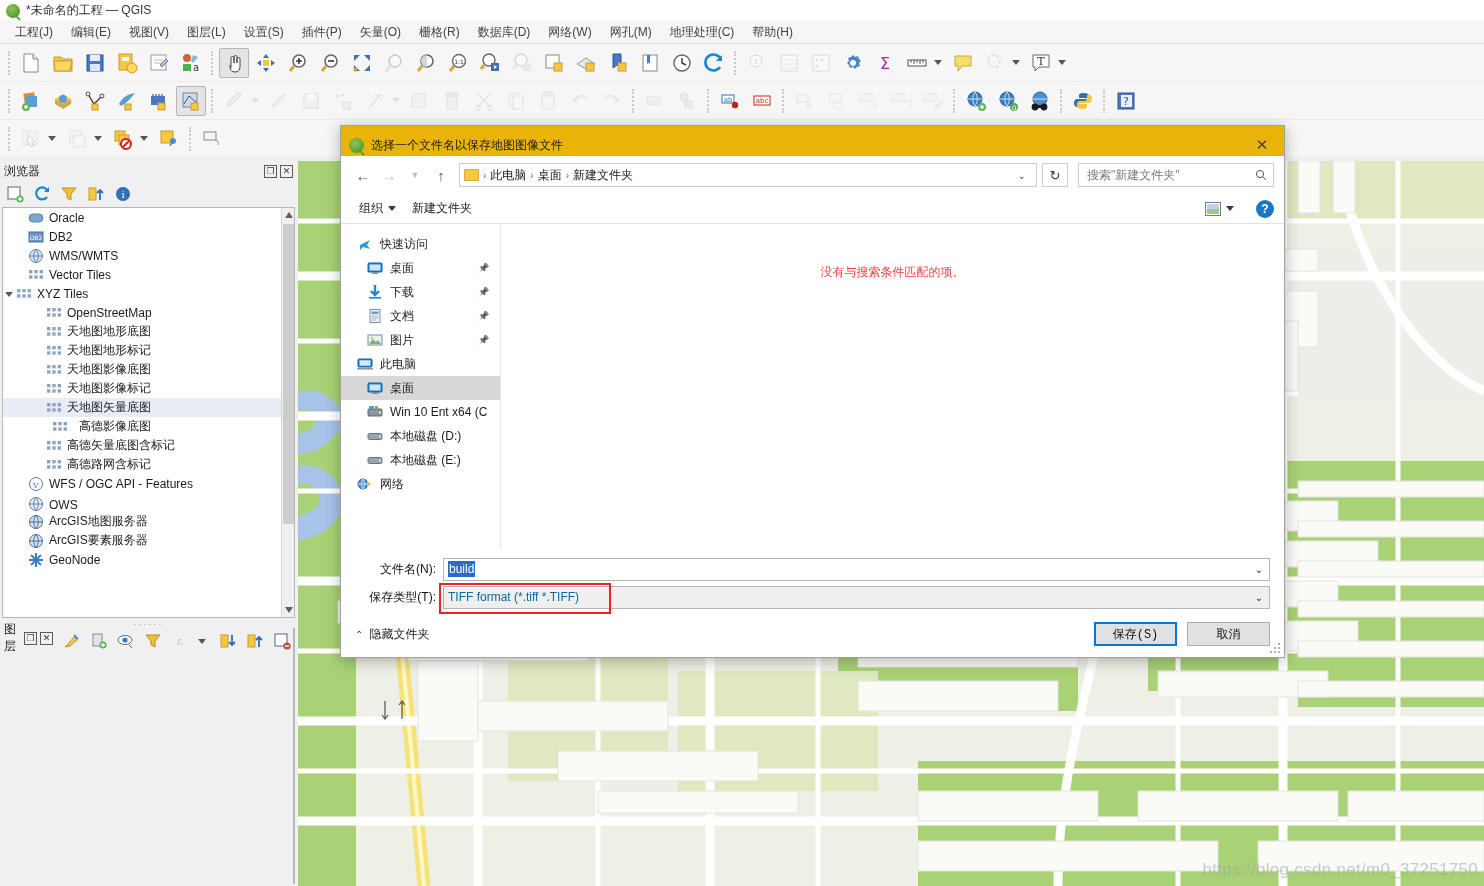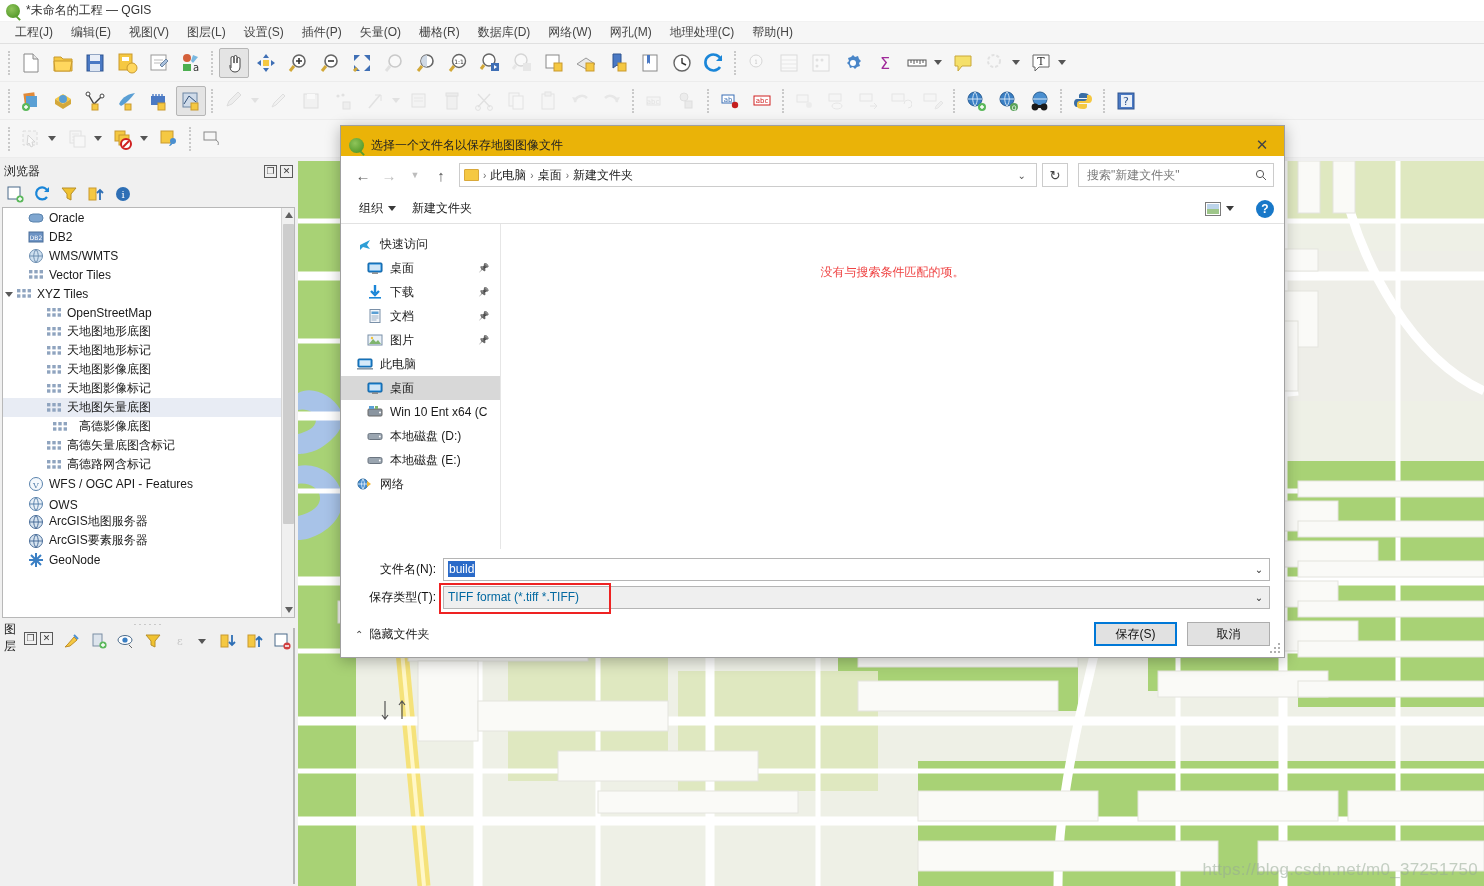--- a/index.html
+++ b/index.html
@@ -259,21 +259,21 @@
   .dlg-footer {
     height: 46px; display: flex; align-items: center; padding: 0 14px;
   }
   .hide-folders { font-size: 12px; color: #1a1a1a; display: flex; align-items: center; gap: 6px; }
   .chevron-up { color: #444; font-size: 10px; }
   .footer-btns { margin-left: auto; display: flex; gap: 10px; align-items: center; }
   .btn {
     min-width: 83px; height: 24px; font-size: 12px; border: 1px solid #adadad;
     background: #e1e1e1; color: #111; display: flex; align-items: center; justify-content: center;
   }
-  .btn.primary { border: 2px solid #0078d7; background: #e1e1e1; }
+  .btn.primary { border: 2px solid #0078d7; background: #e1e1e1; font-family: Liberation Mono, monospace; }
   .grip {
     position: absolute; right: 2px; bottom: 2px; width: 12px; height: 12px;
   }
   .grip i {
     position: absolute; width: 2px; height: 2px; background: #b0b0b0; display: block;
   }
 </style>
 </head>
 <body>
 

